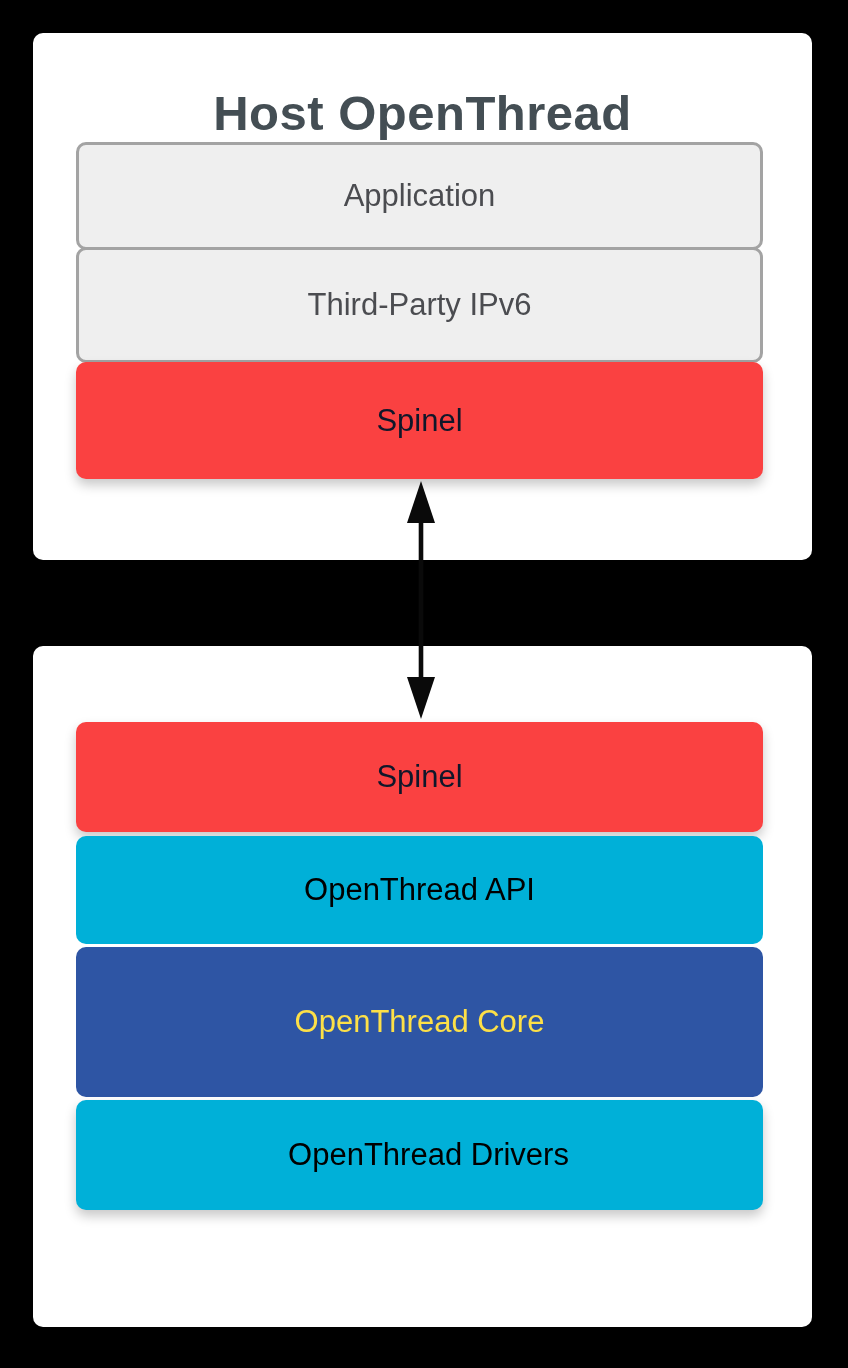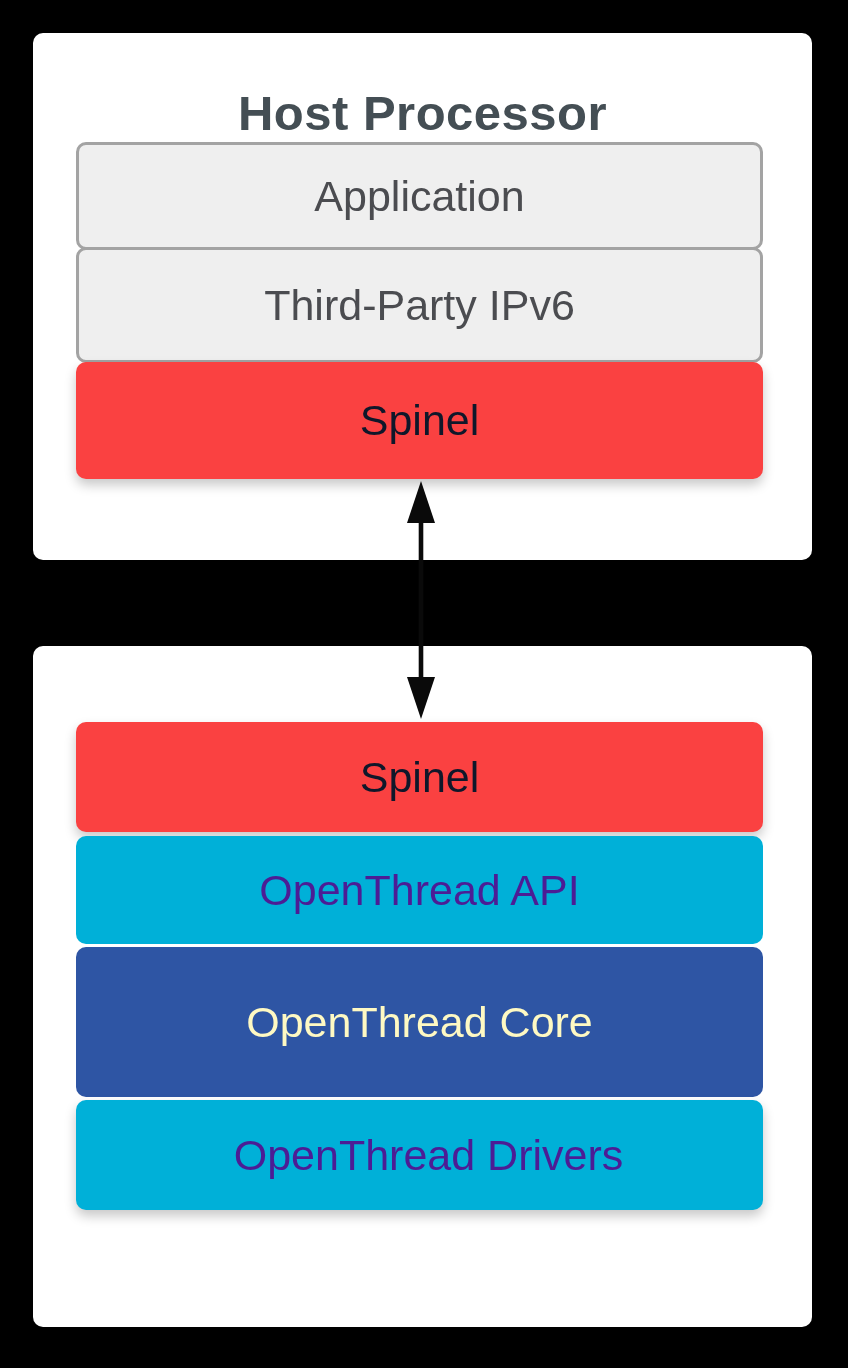--- a/index.html
+++ b/index.html
@@ -34,44 +34,44 @@
   .soc-title  { top: 586px; }
 
   .layer {
     position: absolute;
     left: 43px;
     width: 687px;
     box-sizing: border-box;
     display: flex;
     align-items: center;
     justify-content: center;
-    font-size: 43px;
+    font-size: 31px;
     border-radius: 10px;
   }
   .layer-gray {
     background: #efefef;
     border: 3px solid #a3a3a3;
     color: #4b4c50;
   }
   .layer-red {
     background: #fa4141;
     color: #0f172a;
     box-shadow: 0 6px 12px rgba(0,0,0,0.22);
   }
   .layer-cyan {
     background: #00b0d8;
-    color: #4c1d95;
+    color: #000000;
   }
   .layer-cyan-shadow {
     box-shadow: 0 6px 12px rgba(0,0,0,0.22);
     padding-left: 18px;
   }
   .layer-blue {
     background: #2e55a4;
-    color: #fef9c3;
+    color: #fde047;
   }
 
   
   .pos-app     { top: 109px; height: 108px; }
   .pos-ipv6    { top: 214px; height: 116px; }
   .pos-spinel1 { top: 329px; height: 117px; }
 
   
   .pos-spinel2  { top: 76px;  height: 110px; }
   .pos-api      { top: 190px; height: 108px; }
@@ -86,21 +86,21 @@
     height: 242px;
     z-index: 5;
   }
 </style>
 </head>
 <body>
 
 <div>
 
   <section class="card card-host">
-    <div class="card-title host-title">Host Processor</div>
+    <div class="card-title host-title">Host OpenThread</div>
 
     <div class="layer layer-gray pos-app">
       <span>Application</span>
     </div>
 
     <div class="layer layer-gray pos-ipv6">
       <span>Third-Party IPv6</span>
     </div>
 
     <div class="layer layer-red pos-spinel1">

